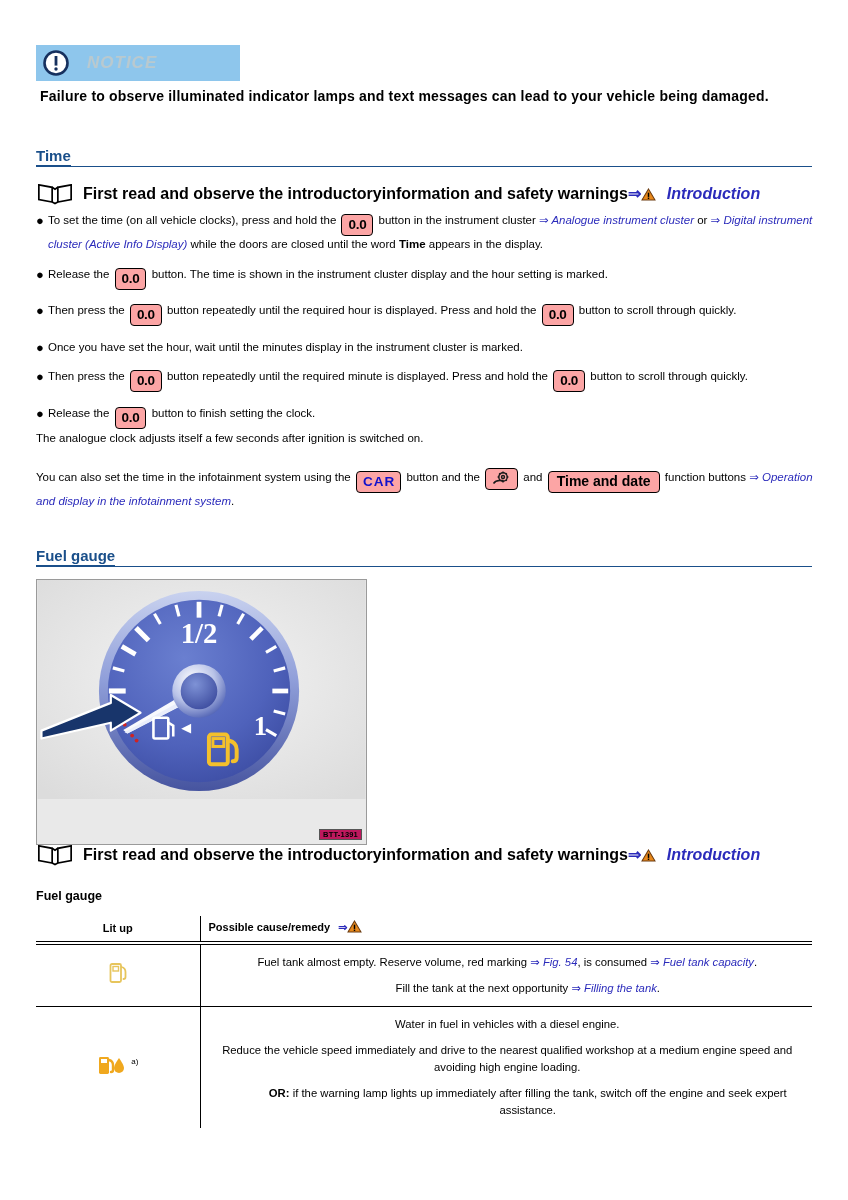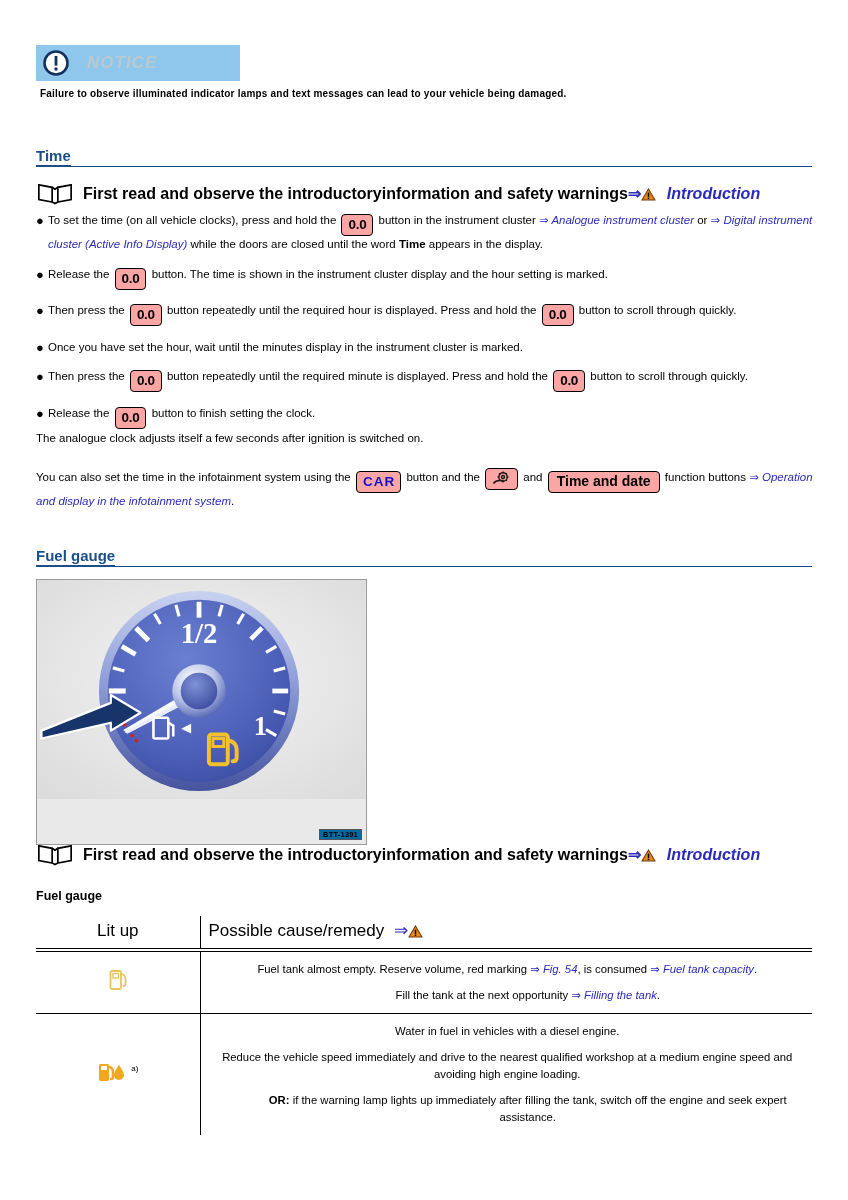--- a/index.html
+++ b/index.html
@@ -21,21 +21,21 @@
     background:#8ec6ec;
     display:flex; align-items:center;
   }
   .notice-icon { width:30px; height:30px; margin-left:5px; flex:0 0 auto; }
   .notice-label {
     font-size:17px; font-weight:bold; font-style:italic;
     color:#b9c9cf; letter-spacing:1px; margin-left:16px;
   }
   .notice-text {
     position:absolute; left:40px; top:88px; width:780px;
-    font-weight:bold; font-size:10px; letter-spacing:0.2px;
+    font-weight:bold; font-size:14px; letter-spacing:0.2px;
   }
 
   
   .sec-head {
     position:absolute; left:36px; width:776px;
     color:#1a4f8a; font-weight:bold; font-size:15px;
     border-bottom:1.5px solid #1a4f8a; padding-bottom:2px;
   }
   .sec-head .t { border-bottom:1.5px solid #1a4f8a; display:inline-block; padding-bottom:1px; margin-bottom:-2.5px;}
 
@@ -67,34 +67,34 @@
   .keybtn.wide { font-size:14px; padding:3px 8px 4px 8px; letter-spacing:0; }
   .keybtn.gear { padding:2px 6px 1px 6px; }
 
   .para { position:absolute; left:36px; width:782px; line-height:17px; }
 
   
   .figwrap { position:absolute; left:36px; top:579px; width:331px; height:266px;
              border:1px solid #9a9a9a; background:#e9e9e9; }
   .figcode {
     position:absolute; right:4px; bottom:4px;
-    background:#0369a1; border:1px solid #555; color:#000;
+    background:#be185d; border:1px solid #555; color:#000;
     font-size:7.5px; font-weight:bold; padding:0 3px; letter-spacing:0.2px;
     font-family:"Liberation Sans", sans-serif;
   }
   .figcap { position:absolute; left:36px; top:803px; width:700px; color:#1a2f7a; font-size:11.3px; }
   .figcap b { color:#1a2f7a; }
 
   
   .tbl-title { position:absolute; left:36px; top:889px; font-weight:bold; font-size:12.5px; }
   .tbl { position:absolute; left:36px; top:916px; width:776px; border-collapse:collapse; }
   .tbl col.c1 { width:164px; }
   .tbl col.c2 { width:612px; }
   .tbl th {
-    font-weight:normal; font-size:17px; padding:4px 0 7px 0; vertical-align:bottom;
+    font-weight:bold; font-size:11px; padding:4px 0 7px 0; vertical-align:bottom;
   }
   .tbl th.h1 { text-align:center; }
   .tbl th.h2 { text-align:left; padding-left:8px; border-left:1.3px solid #000; }
   .tbl tr.headrow { border-bottom:1px solid #000; }
   .dblrule { height:3px; border-top:1.2px solid #000; border-bottom:1.2px solid #000; padding:0 !important; }
   .tbl td { vertical-align:top; padding:9px 0; font-size:11.3px; line-height:17px; }
   .tbl td.c-icon { text-align:center; vertical-align:middle; }
   .tbl td.c-body { border-left:1.3px solid #000; padding-left:8px; padding-right:6px; }
   .rowrule td { border-top:1.4px solid #000; }
   .tbl td p { margin:0 0 9px 0;text-align:center; }

